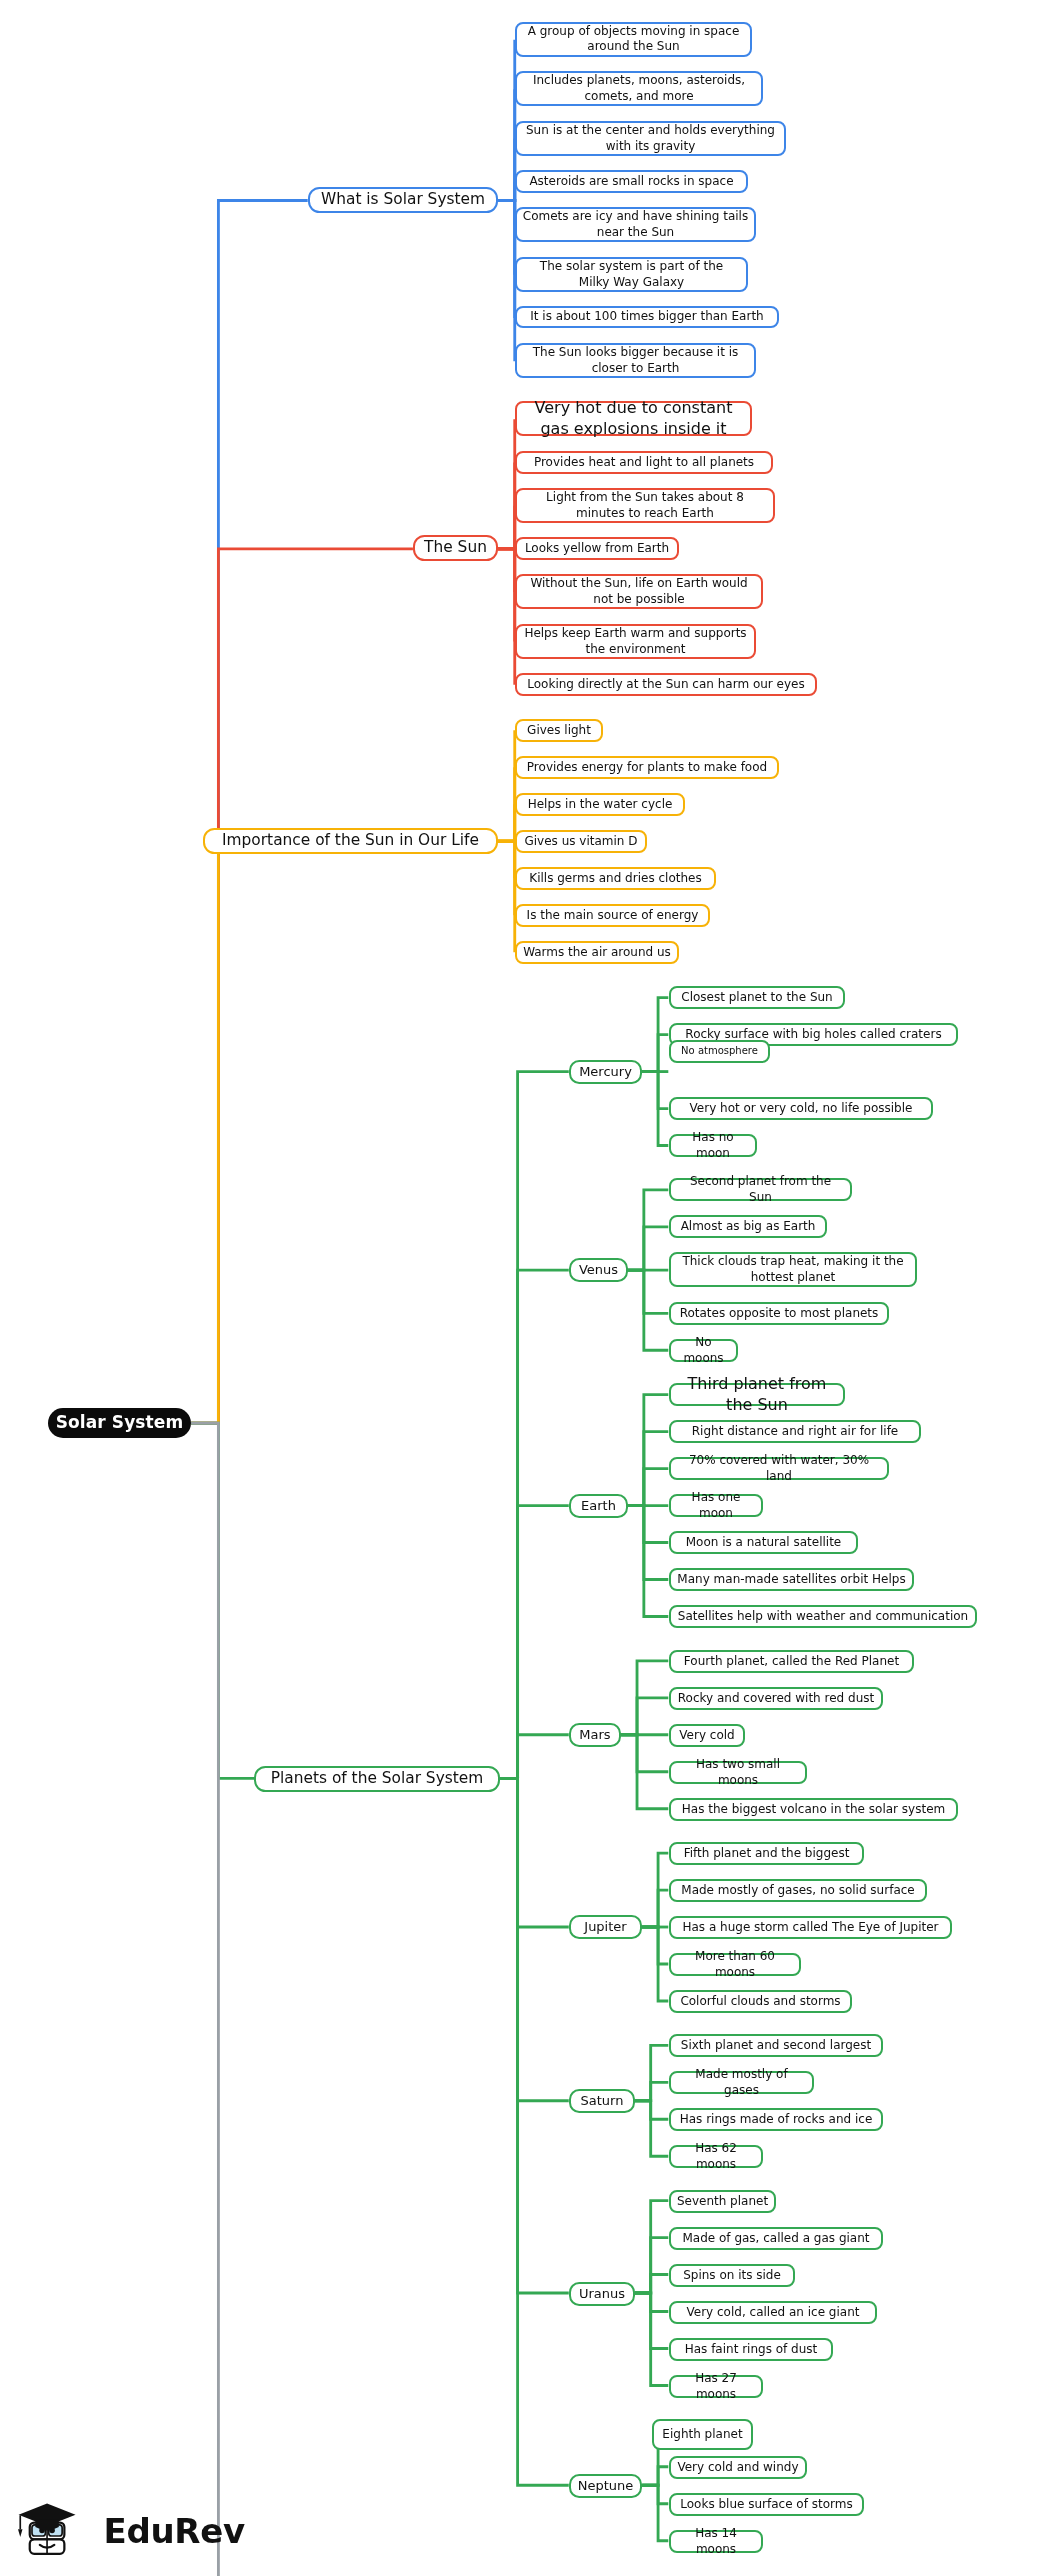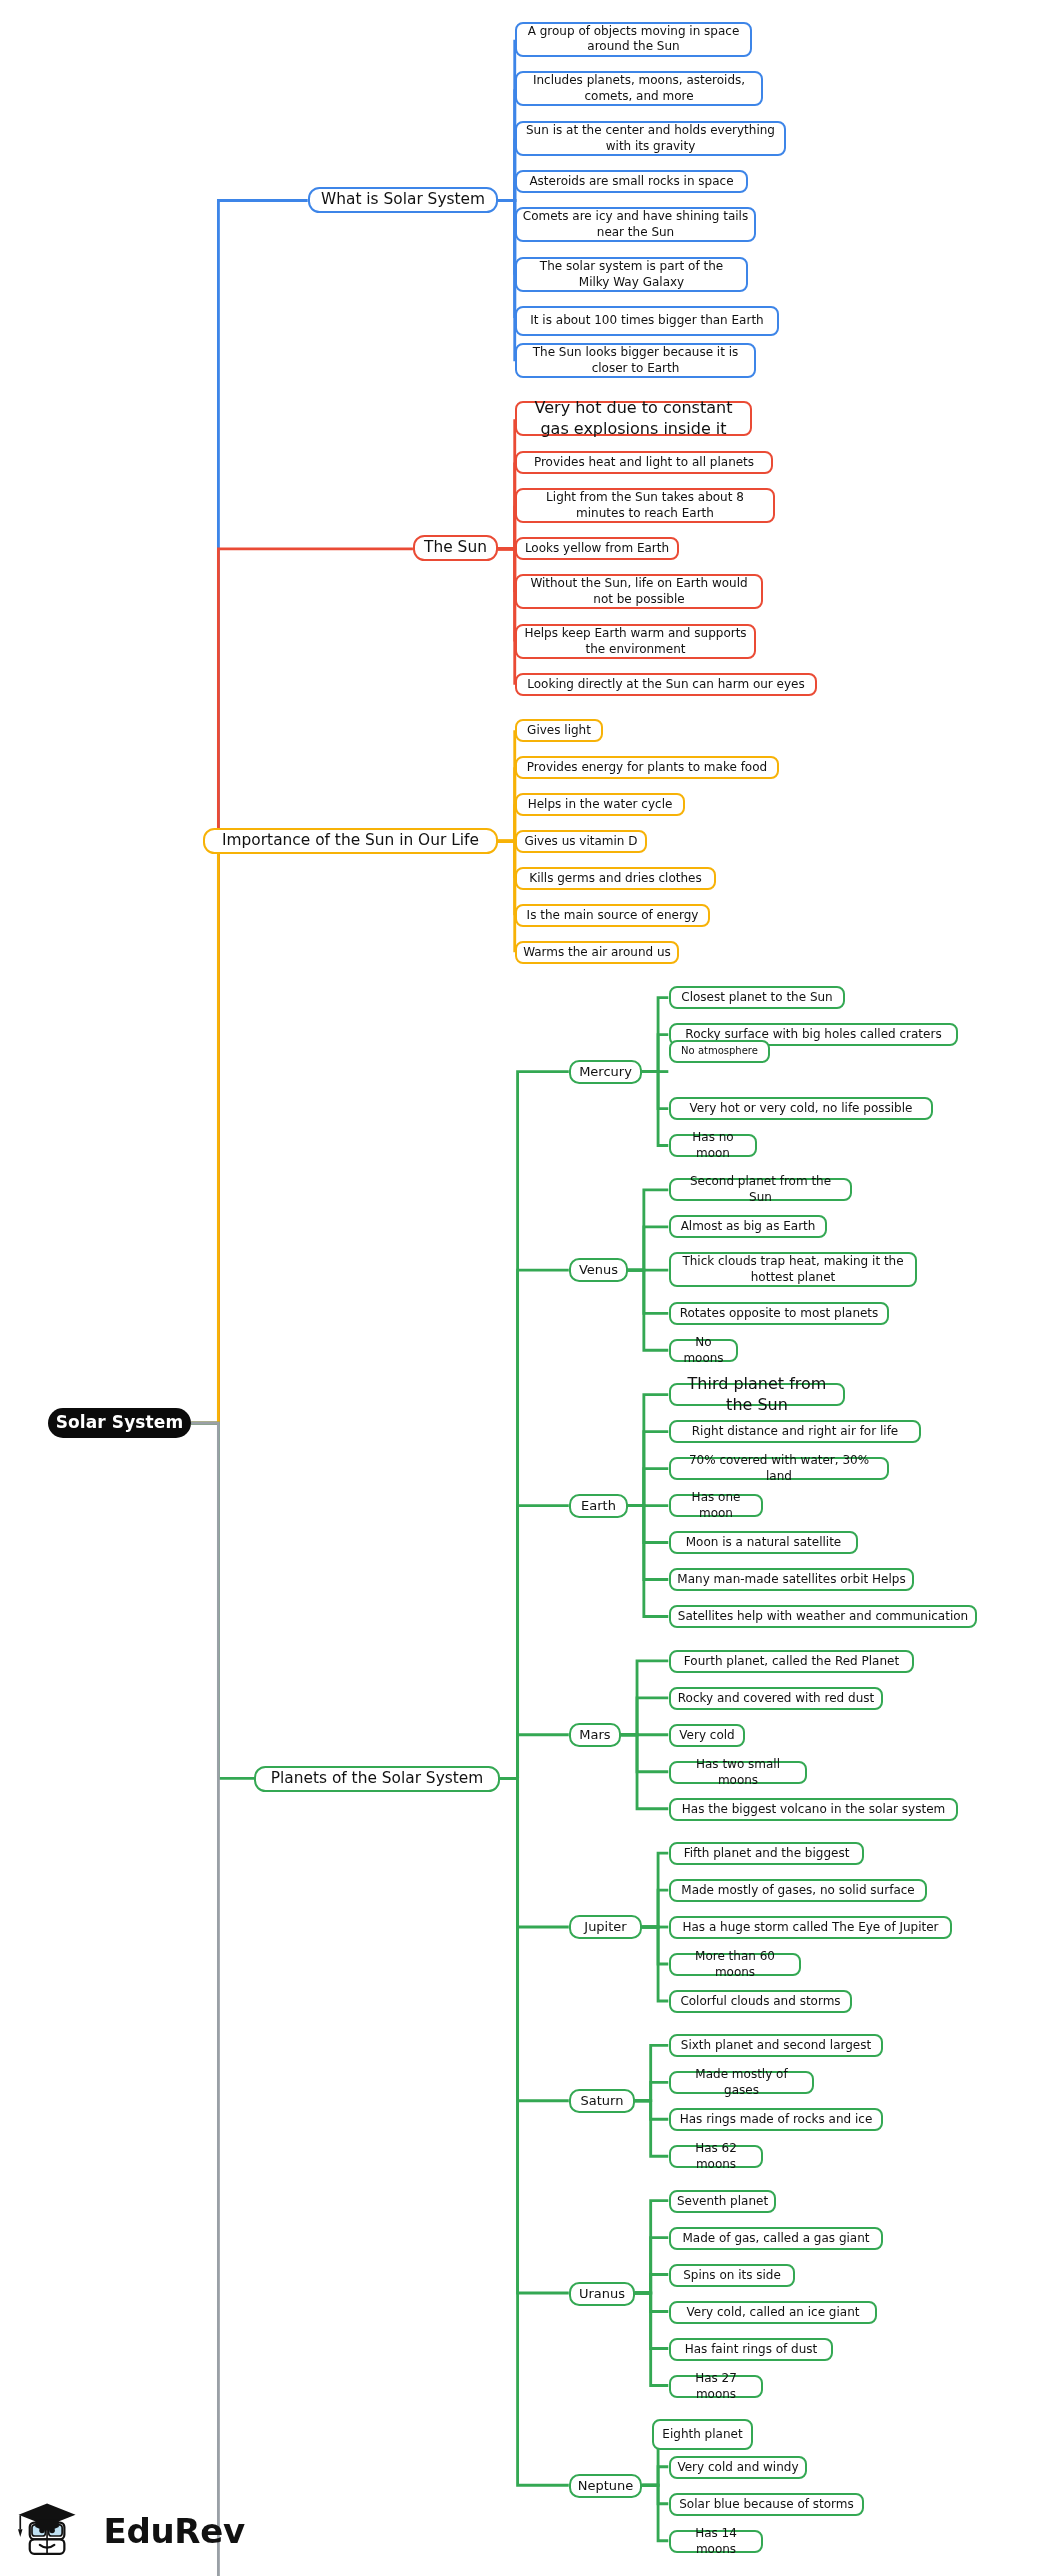--- a/index.html
+++ b/index.html
@@ -197,21 +197,21 @@
       <path d="M336 2501.25 L384 2501.25 L384 3125.75 L447 3125.75" stroke="#34a853" stroke-width="5" fill="none" stroke-linejoin="miter" stroke-linecap="butt"></path>
       <path d="M336 2501.25 L384 2501.25 L384 4651 L455 4651" stroke="#9aa0a6" stroke-width="5" fill="none" stroke-linejoin="miter" stroke-linecap="butt"></path>
     </svg>
   <div id="nodes">
       <div class="node leaf c-blue" style="left: 515px; width: 237px; font-size: 12px; top: 21.6px; height: 35px;">A group of objects moving in space around the Sun</div>
       <div class="node leaf c-blue" style="left: 515px; width: 248px; font-size: 12px; top: 71px; height: 35px;">Includes planets, moons, asteroids, comets, and more</div>
       <div class="node leaf c-blue" style="left: 515px; width: 271px; font-size: 12px; top: 121px; height: 35px;">Sun is at the center and holds everything with its gravity</div>
       <div class="node leaf c-blue" style="left: 515px; width: 233px; font-size: 12px; top: 170px; height: 23px;">Asteroids are small rocks in space</div>
       <div class="node leaf c-blue" style="left: 515px; width: 241px; font-size: 12px; top: 207px; height: 35px;">Comets are icy and have shining tails near the Sun</div>
       <div class="node leaf c-blue" style="left: 515px; width: 233px; font-size: 12px; top: 257px; height: 35px;">The solar system is part of the Milky Way Galaxy</div>
-      <div class="node leaf c-blue" style="left: 515px; width: 264px; font-size: 12px; top: 306px; height: 30px;">It is about 100 times bigger than Earth</div>
+      <div class="node leaf c-blue" style="left: 515px; width: 264px; font-size: 12px; top: 306px; height: 22px;">It is about 100 times bigger than Earth</div>
       <div class="node leaf c-blue" style="left: 515px; width: 241px; font-size: 12px; top: 343px; height: 35px;">The Sun looks bigger because it is closer to Earth</div>
       <div class="node topic c-blue" style="left: 308px; width: 190px; font-size: 15.4px; top: 187px; height: 26px;">What is Solar System</div>
       <div class="node leaf c-red" style="left: 515px; width: 237px; font-size: 16px; top: 401px; height: 35px;">Very hot due to constant gas explosions inside it</div>
       <div class="node leaf c-red" style="left: 515px; width: 258px; font-size: 12px; top: 451px; height: 23px;">Provides heat and light to all planets</div>
       <div class="node leaf c-red" style="left: 515px; width: 260px; font-size: 12px; top: 488px; height: 35px;">Light from the Sun takes about 8 minutes to reach Earth</div>
       <div class="node leaf c-red" style="left: 515px; width: 164px; font-size: 12px; top: 537px; height: 23px;">Looks yellow from Earth</div>
       <div class="node leaf c-red" style="left: 515px; width: 248px; font-size: 12px; top: 574px; height: 35px;">Without the Sun, life on Earth would not be possible</div>
       <div class="node leaf c-red" style="left: 515px; width: 241px; font-size: 12px; top: 624px; height: 35px;">Helps keep Earth warm and supports the environment</div>
       <div class="node leaf c-red" style="left: 515px; width: 302px; font-size: 12px; top: 673px; height: 23px;">Looking directly at the Sun can harm our eyes</div>
       <div class="node topic c-red" style="left: 413px; width: 85px; font-size: 15.4px; top: 535px; height: 26px;">The Sun</div>
@@ -262,21 +262,21 @@
       <div class="node planet c-green" style="left: 569px; width: 66px; font-size: 13px; top: 2089px; height: 24px;">Saturn</div>
       <div class="node leaf c-green" style="left: 669px; width: 107px; font-size: 12px; top: 2190px; height: 23px;">Seventh planet</div>
       <div class="node leaf c-green" style="left: 669px; width: 214px; font-size: 12px; top: 2227px; height: 23px;">Made of gas, called a gas giant</div>
       <div class="node leaf c-green" style="left: 669px; width: 126px; font-size: 12px; top: 2264px; height: 23px;">Spins on its side</div>
       <div class="node leaf c-green" style="left: 669px; width: 208px; font-size: 12px; top: 2301px; height: 23px;">Very cold, called an ice giant</div>
       <div class="node leaf c-green" style="left: 669px; width: 164px; font-size: 12px; top: 2338px; height: 23px;">Has faint rings of dust</div>
       <div class="node leaf c-green" style="left: 669px; width: 94px; font-size: 12px; top: 2375px; height: 23px;">Has 27 moons</div>
       <div class="node planet c-green" style="left: 569px; width: 66px; font-size: 13px; top: 2282px; height: 24px;">Uranus</div>
       <div class="node leaf c-green" style="left: 652px; width: 101px; font-size: 12px; top: 2419px; height: 31px;">Eighth planet</div>
       <div class="node leaf c-green" style="left: 669px; width: 138px; font-size: 12px; top: 2456px; height: 23px;">Very cold and windy</div>
-      <div class="node leaf c-green" style="left: 669px; width: 195px; font-size: 12px; top: 2493px; height: 23px;">Solar blue because of storms</div>
+      <div class="node leaf c-green" style="left: 669px; width: 195px; font-size: 12px; top: 2493px; height: 23px;">Looks blue surface of storms</div>
       <div class="node leaf c-green" style="left: 669px; width: 94px; font-size: 12px; top: 2530px; height: 23px;">Has 14 moons</div>
       <div class="node planet c-green" style="left: 569px; width: 73px; font-size: 13px; top: 2474px; height: 24px;">Neptune</div>
       <div class="node topic c-green" style="left: 254px; width: 246px; font-size: 15.4px; top: 1766px; height: 26px;">Planets of the Solar System</div>
       <div class="node root c-gray" style="left: 48px; width: 143px; font-size: 17px; top: 1408px; height: 30px; border-color: transparent;">Solar System</div>
     </div>
 
   <div id="logo">
     <svg class="mark" viewBox="0 0 120 120">
 
       <rect x="30" y="44" width="62" height="30" rx="8" ry="8" fill="#ffffff" stroke="#111" stroke-width="4"></rect>

